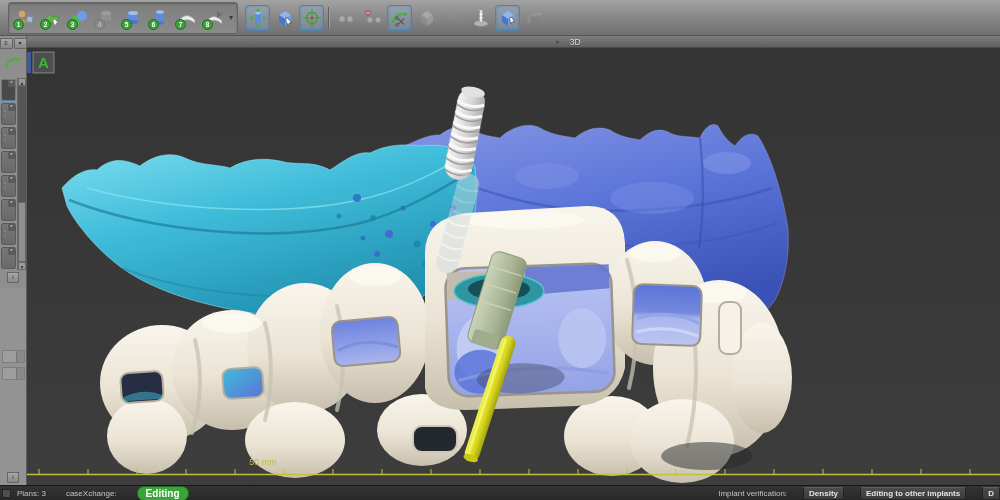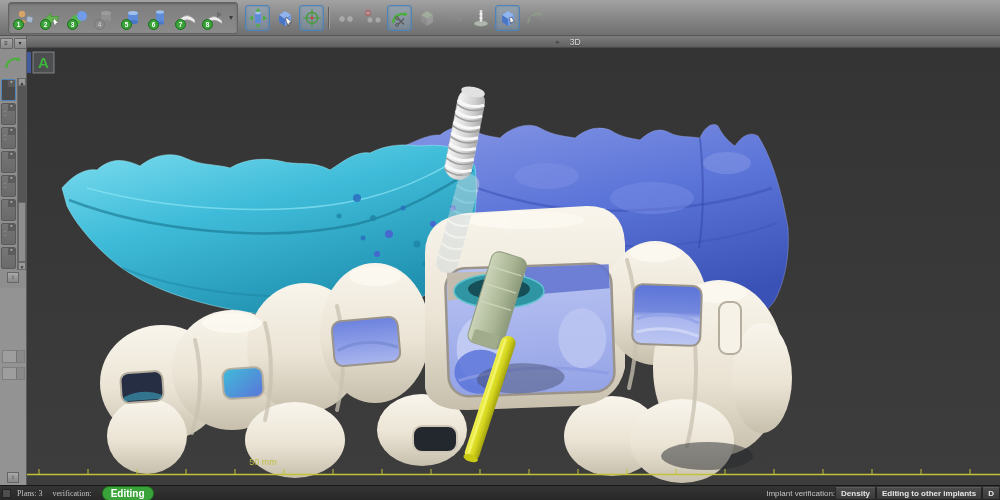--- a/index.html
+++ b/index.html
@@ -92,26 +92,26 @@
   }
   
   .statusbar{
     position:absolute;left:0;top:485px;width:1000px;height:15px;
     background:linear-gradient(#343434,#282828);
     border-top:1px solid #171717;box-sizing:border-box;
     display:flex;align-items:center;
     font-size:8px;color:#c3c3c3;white-space:nowrap;overflow:hidden;
   }
   .grip{width:7px;height:7px;background:#4e4e4e;border:1px solid #222;margin:0 6px 0 2px;}
-  .st-label{margin-right:10px;font-family:Liberation Serif, serif;}
+  .st-label{margin-right:20px;}
   .pill{
     background:var(--accent-green,#3aa33a);color:#fff;font-weight:bold;
     border-radius:7px;padding:1px 8px;font-size:10px;border:1px solid #1d6b1d;
   }
-  .st-right{margin-left:auto;display:flex;align-items:center;gap:0;overflow:hidden;}
+  .st-right{margin-left:auto;display:flex;align-items:center;gap:16px;overflow:hidden;}
   .chip{
     background:linear-gradient(#4c4c4c,#3a3a3a);border:1px solid #242424;border-top-color:#5d5d5d;
     border-radius:2px;color:#e4e4e4;font-weight:bold;font-size:8px;padding:1px 5px;flex:0 0 auto;text-align:right;
   }
   .chip.cut{max-width:10px;overflow:hidden;}
   svg text{font-family:"Liberation Sans",sans-serif;}
 </style>
 </head>
 <body>
 
@@ -545,21 +545,21 @@
     <rect x="0" y="4" width="4" height="21" fill="#4a6fd4" opacity=".65"></rect>
     <rect x="6" y="4" width="21" height="21" fill="rgba(130,135,140,.32)" stroke="rgba(185,190,195,.55)" stroke-width="1"></rect>
     <text x="16.5" y="20" font-size="15" font-weight="bold" fill="#3db53d" text-anchor="middle">A</text>
   </g>
 </svg>
 </div>
 
 <div class="statusbar">
   <div class="grip"></div>
   <span class="st-label">Plans: 3</span>
-  <span class="st-label">verification:</span>
+  <span class="st-label">caseXchange:</span>
   <span class="pill">Editing</span>
   <div class="st-right">
     <span>Implant verification:</span>
     <span class="chip">Density</span>
     <span class="chip">Editing to other implants</span>
     <span class="chip cut">D</span>
   </div>
 </div>
 
 </body></html>

